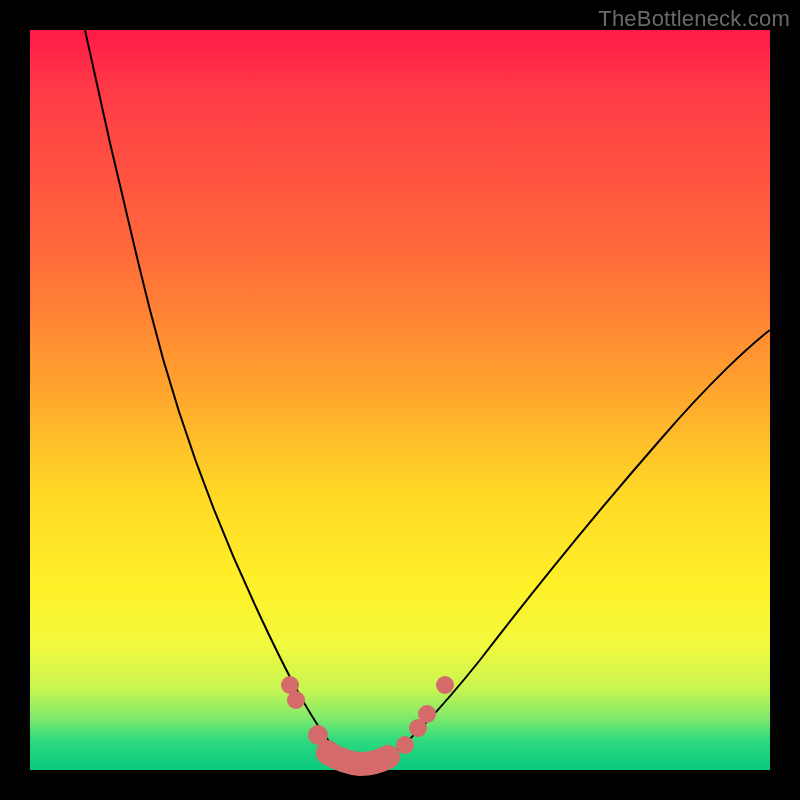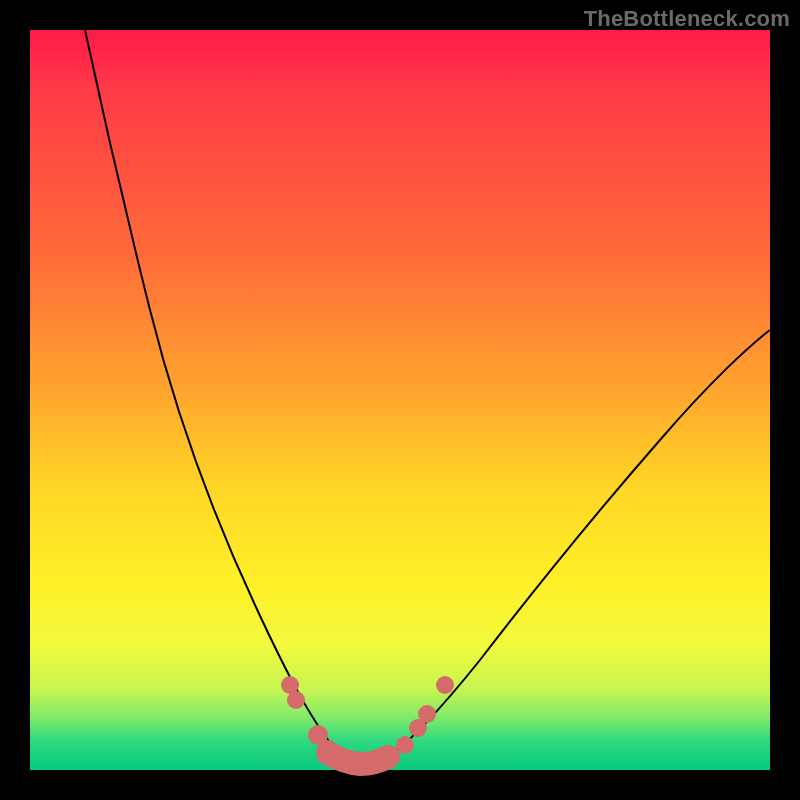--- a/index.html
+++ b/index.html
@@ -11,21 +11,20 @@
     overflow: hidden;
     font-family: Arial, Helvetica, sans-serif;
   }
   .frame {
     position: absolute;
     left: 0;
     top: 0;
     width: 800px;
     height: 616px;
     background: #000;
-    font-weight: bold;
   }
   .plot {
     position: absolute;
     left: 30px;
     top: 30px;
     width: 740px;
     height: 740px;
     
     background: linear-gradient(
       to bottom,

